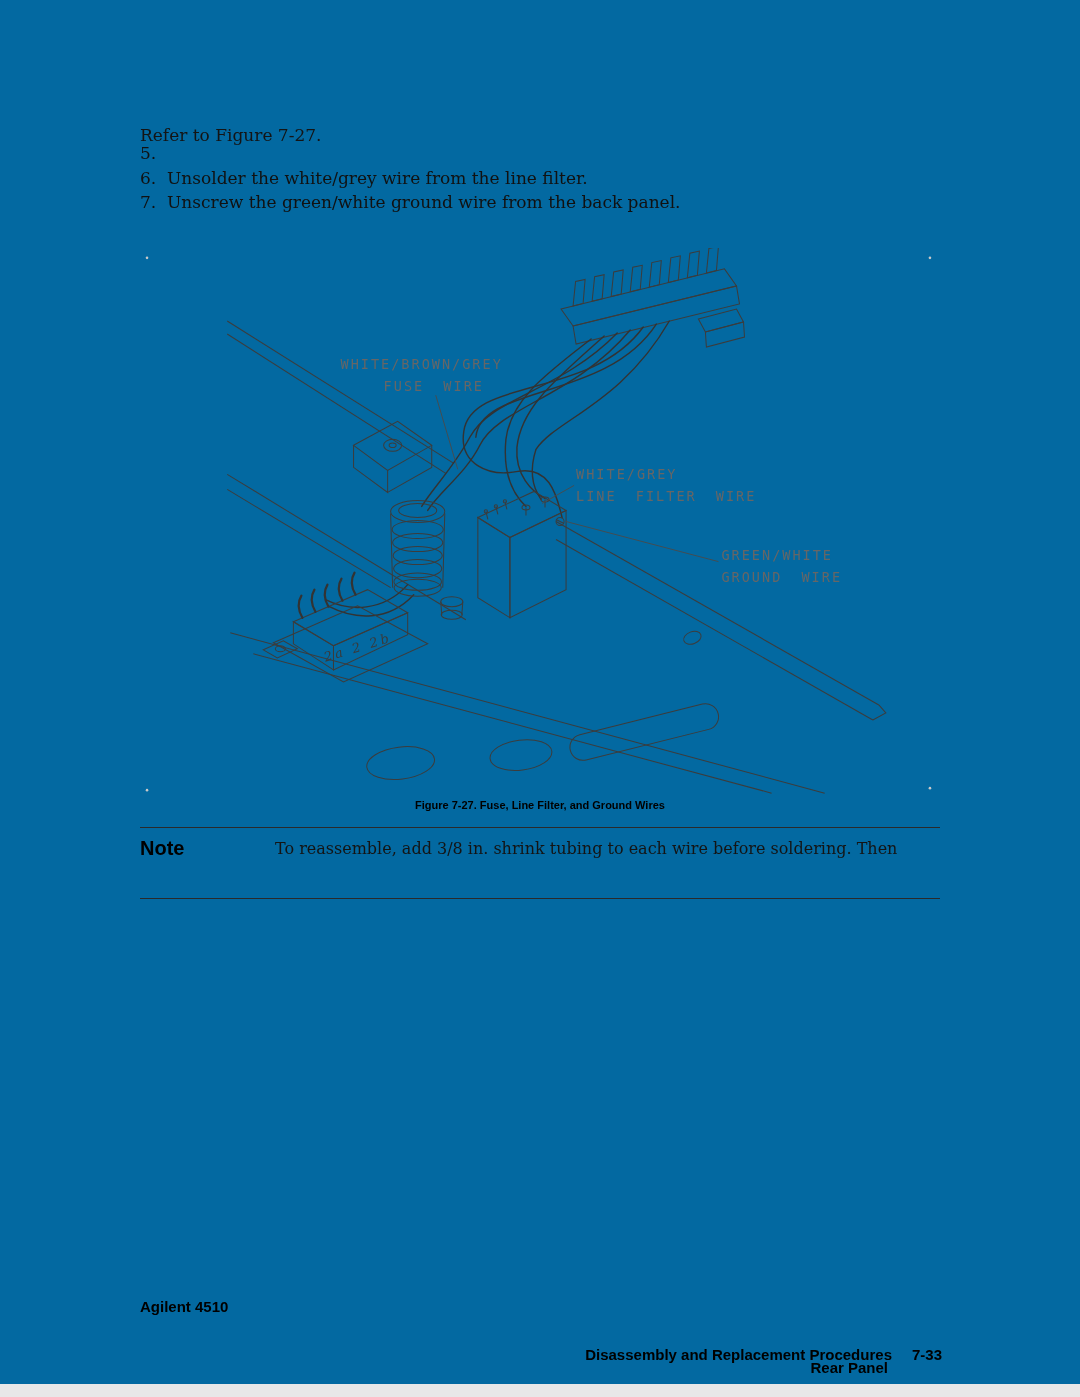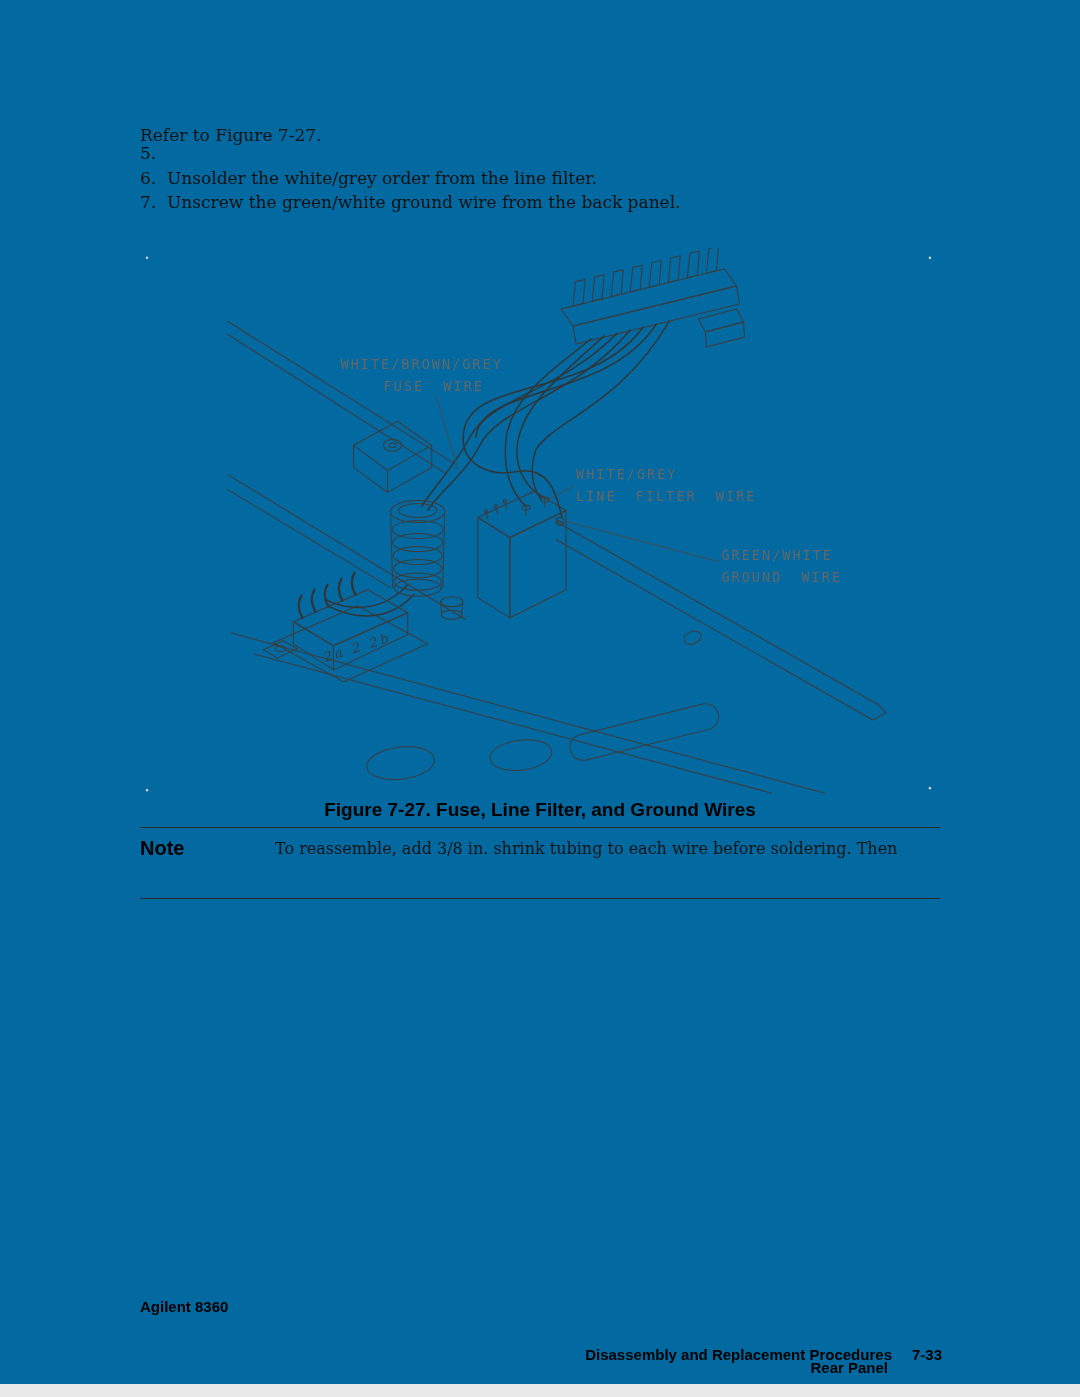--- a/index.html
+++ b/index.html
@@ -13,21 +13,21 @@
   }
   .abs{position:absolute;}
   .serif{font-family:"DejaVu Serif", serif;font-size:17px;color:#141414;}
   .intro{left:140px;top:106px;line-height:24px;}
   .steps{left:140px;top:141px;list-style:none;margin:0;padding:0;}
   .steps li{display:flex;line-height:24.6px;font-size:17px;}
   .steps .num{display:inline-block;width:27px;flex:0 0 27px;}
   .figure-wrap{left:135px;top:248px;width:812px;height:548px;}
   .caption{
     left:0;top:799px;width:1080px;text-align:center;
-    font-family:"Liberation Sans", sans-serif;font-weight:bold;font-size:19px;color:#000;
+    font-family:"Liberation Sans", sans-serif;font-weight:bold;font-size:11px;color:#000;
   }
   .rule{left:140px;width:800px;height:1px;background:#2a2a2a;}
   .rule-top{top:827px;}
   .rule-bottom{top:898px;}
   .note-label{
     left:140px;top:837px;
     font-family:"Liberation Sans", sans-serif;font-weight:bold;font-size:20px;color:#000;
   }
   .note-text{left:275px;top:835px;line-height:27.5px;font-size:16px;}
   .footer-left{
@@ -65,21 +65,21 @@
 <div class="page">
 
   <p class="abs intro serif">Refer to Figure 7-27.</p>
 
   <ol class="abs steps">
     <li>
       <span class="num">5.</span>
     </li>
     <li>
       <span class="num">6.</span>
-      <span>Unsolder the white/grey order from the line filter.</span>
+      <span>Unsolder the white/grey wire from the line filter.</span>
     </li>
     <li>
       <span class="num">7.</span>
       <span>Unscrew the green/white ground wire from the back panel.</span>
     </li>
   </ol>
 
   <div class="abs figure-wrap">
     <svg viewBox="0 0 810 545" width="812" height="548">
 
@@ -219,19 +219,19 @@
 
   <div class="abs rule rule-top"></div>
 
   <div class="abs note-label">Note</div>
   <div class="abs note-text serif">
     <div>To reassemble, add 3/8 in. shrink tubing to each wire before soldering. Then</div>
   </div>
 
   <div class="abs rule rule-bottom"></div>
 
-  <div class="abs footer-left">Agilent 8360</div>
+  <div class="abs footer-left">Agilent 4510</div>
   <div class="abs footer-right1">
     <span>Disassembly and Replacement Procedures</span><span class="pgnum">7-33</span>
   </div>
   <div class="abs footer-right2">Rear Panel</div>
 
 </div>
 
 </body></html>

